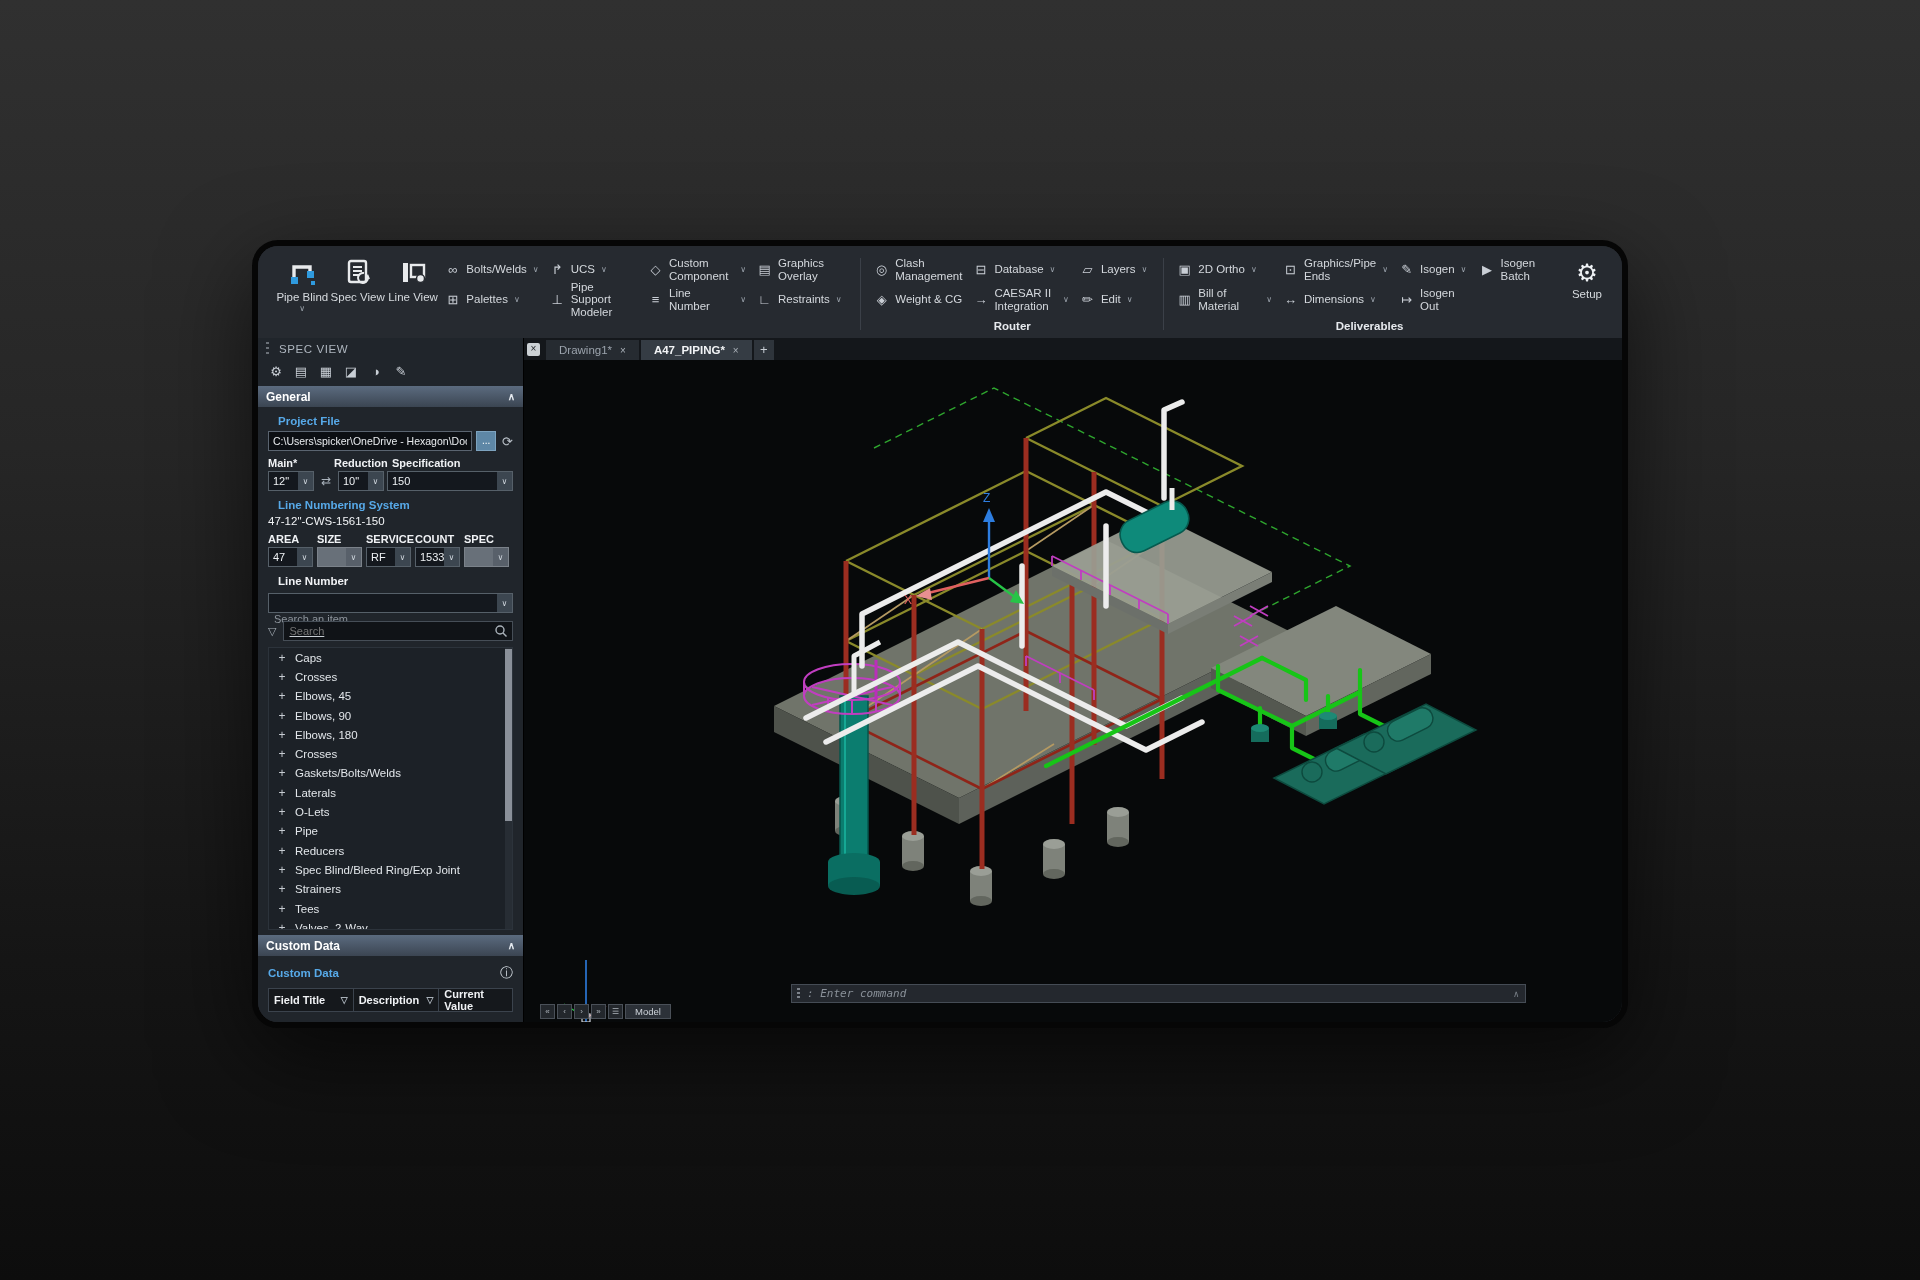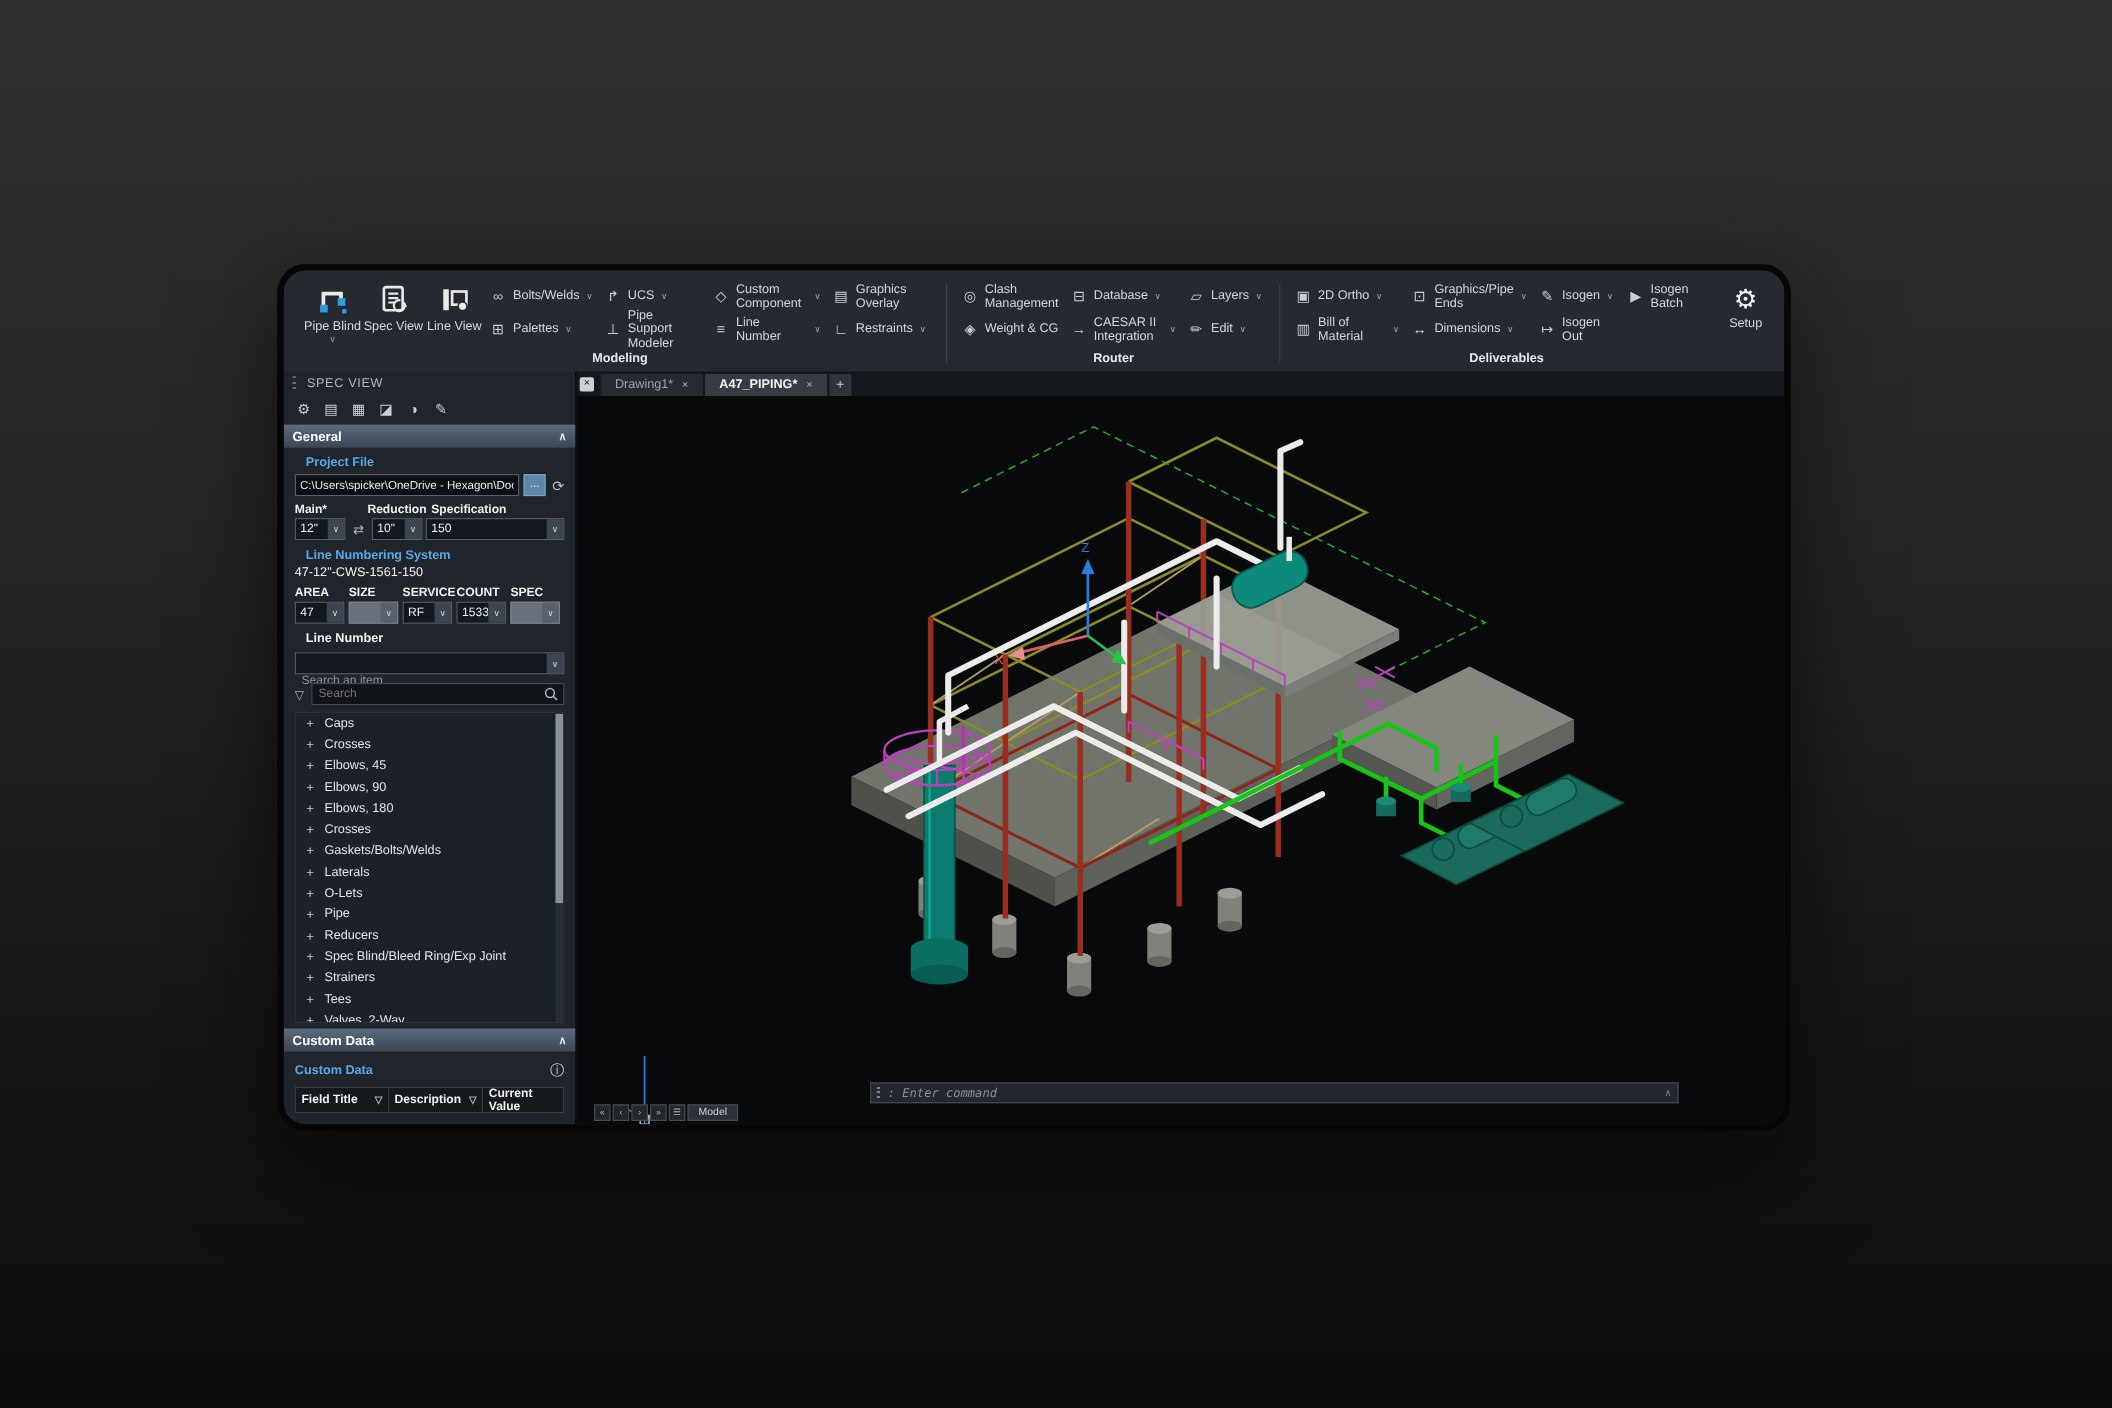--- a/index.html
+++ b/index.html
@@ -60,21 +60,21 @@
   .dd.dim .dd-chev { background:#58606a; }
   .swap { width:18px; text-align:center; color:#aab3bc; font-size:12px; }
   .lns-value { padding:0 10px; color:#f2f4f6; font-size:11.5px; }
   .combo-wrap { padding:2px 10px 0; }
   .combo { height:20px; background:#14181e; border:1px solid #566069; display:flex; align-items:center; }
   .combo .ph { flex:1; color:#8d949c; padding:0 5px; font-size:11px;margin-top:32px; }
   .search-row { display:flex; align-items:center; padding:8px 10px 6px; gap:7px; }
   .funnel { color:#aab2ba; font-size:11px; }
   .search-box { flex:1; height:20px; background:#101317; border:1px solid #464e57; display:flex; align-items:center; }
   .search-box input { flex:1; background:transparent; border:none; outline:none; color:#c7cdd3;
-    font-size:11px; padding:0 5px; font-family:"Liberation Sans",sans-serif; }
+    font-size:11px; padding:0 5px; font-family:"Liberation Sans",sans-serif;text-decoration:underline; }
   .spec-list { position:relative; margin:0 10px; height:283px; overflow:hidden; background:#1c2127;
     border:1px solid #2c333b; }
   .spec-list ul { list-style:none; }
   .spec-list li { height:19.3px; display:flex; align-items:center; font-size:11.5px; color:#e2e6ea; cursor:default; }
   .spec-list .plus { width:26px; text-align:center; color:#c7ccd2; font-size:12px; }
   .sb-track { position:absolute; right:0; top:0; width:7px; bottom:0; background:#272d34; }
   .sb-thumb { position:absolute; right:0; top:1px; width:7px; height:172px; background:#8a9099; cursor:pointer; }
   .cd-label-row { display:flex; align-items:center; padding:8px 10px 4px; }
   .cd-label-row .blue { color:#57a9e8; font-weight:bold; font-size:11.5px; }
   .info { margin-left:auto; color:#cfd6dd; font-size:13px; }
@@ -193,21 +193,20 @@
               <span class="ricn">▤</span>
               <span class="rlabel">Graphics Overlay</span>
             </div>
             <div class="ritem">
               <span class="ricn">∟</span>
               <span class="rlabel">Restraints</span>
               <span class="rchev">∨</span>
             </div>
           </div>
         </div>
-      <div class="rgroup-label">Modeling</div>
     </div>
 
     <div class="rdivider"></div>
 
     <div class="rgroup">
       <div class="rgroup-content" id="group-content-1">
           <div class="rcol">
             <div class="ritem">
               <span class="ricn">◎</span>
               <span class="rlabel">Clash Management</span>

